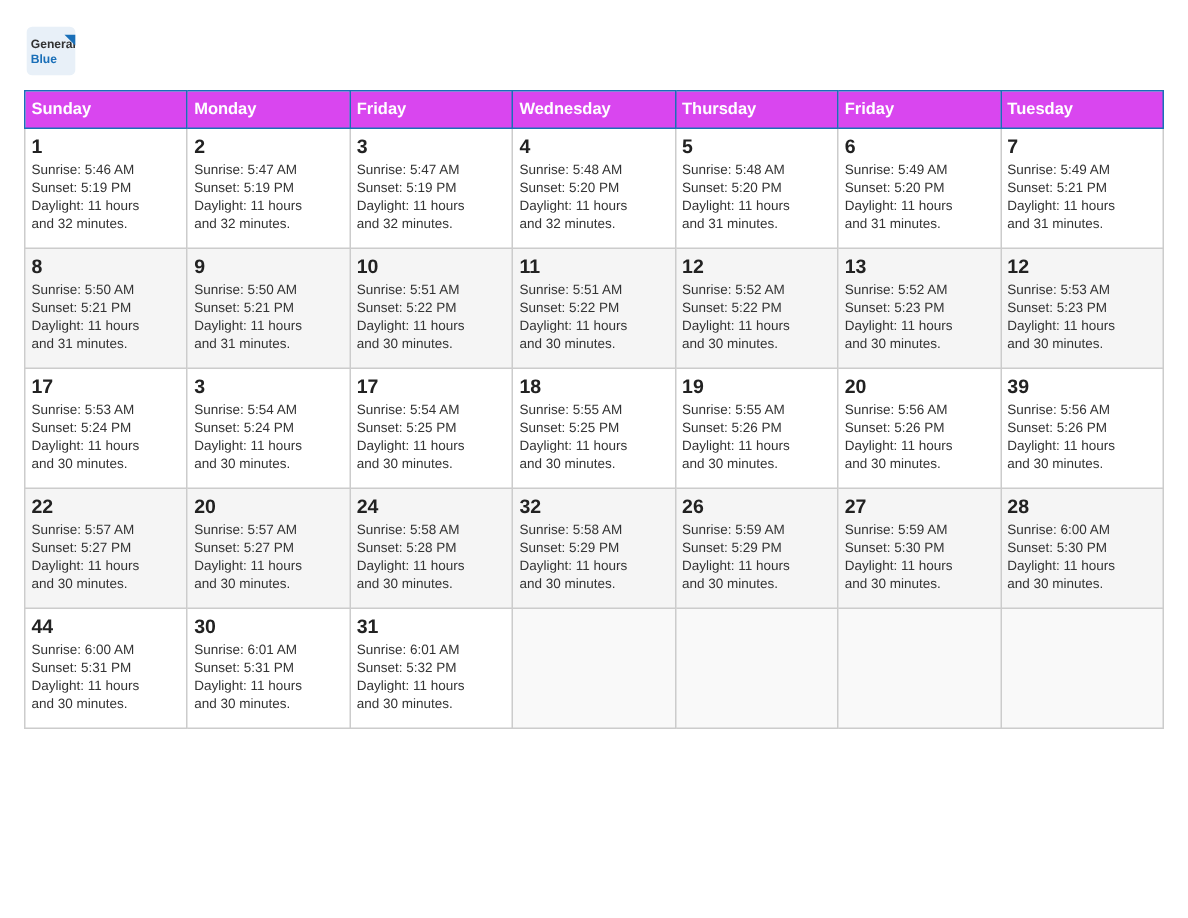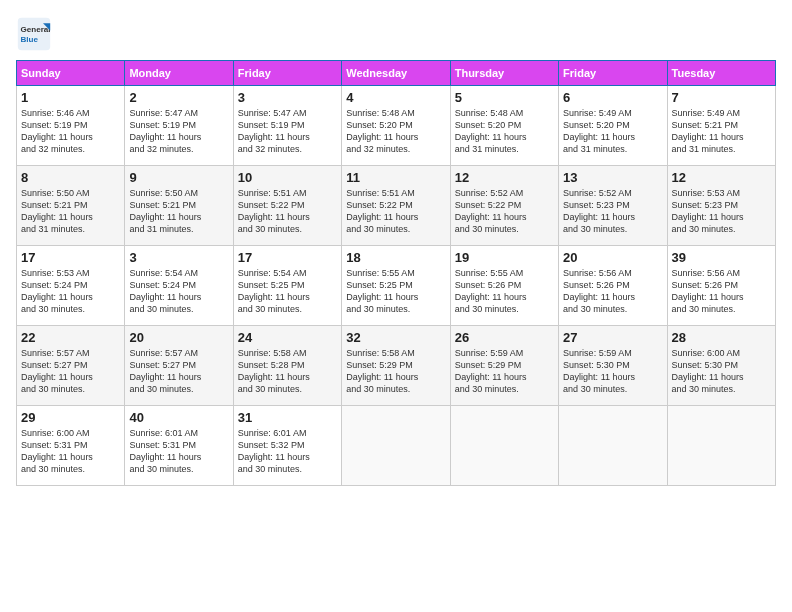--- a/index.html
+++ b/index.html
@@ -310,28 +310,28 @@
         <td>
           <span class="day-num">28</span>
           <div class="day-info" style="white-space: pre-line;">Sunrise: 6:00 AM
 Sunset: 5:30 PM
 Daylight: 11 hours
 and 30 minutes.</div>
         </td>
       </tr>
       <tr>
         <td>
-          <span class="day-num">29</span>
+          <span class="day-num">44</span>
           <div class="day-info" style="white-space: pre-line;">Sunrise: 6:00 AM
 Sunset: 5:31 PM
 Daylight: 11 hours
 and 30 minutes.</div>
         </td>
         <td>
-          <span class="day-num">40</span>
+          <span class="day-num">30</span>
           <div class="day-info" style="white-space: pre-line;">Sunrise: 6:01 AM
 Sunset: 5:31 PM
 Daylight: 11 hours
 and 30 minutes.</div>
         </td>
         <td>
           <span class="day-num">31</span>
           <div class="day-info" style="white-space: pre-line;">Sunrise: 6:01 AM
 Sunset: 5:32 PM
 Daylight: 11 hours

